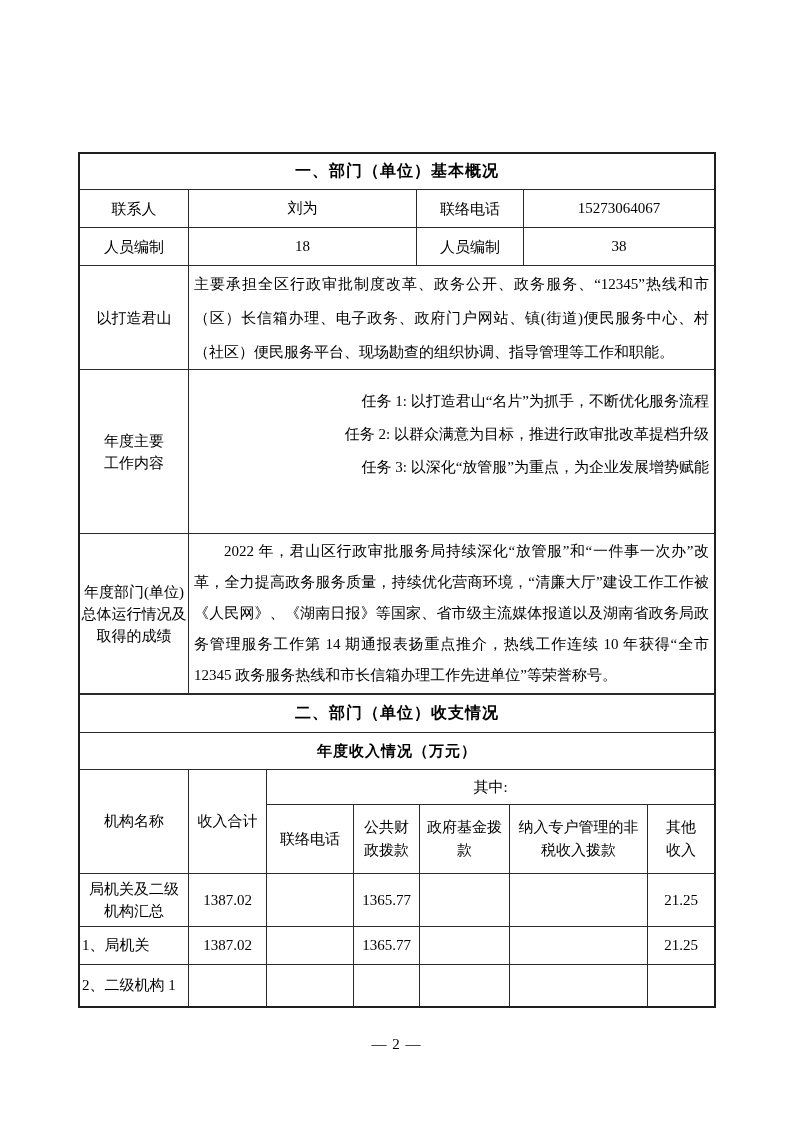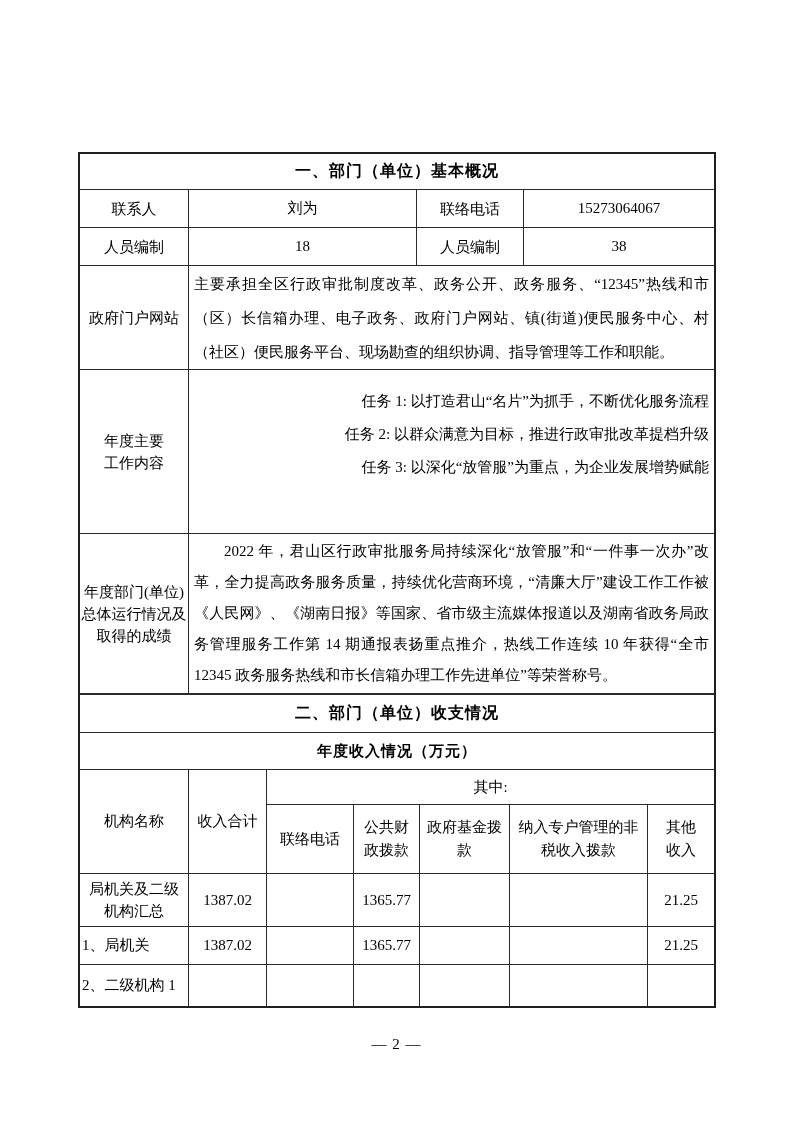--- a/index.html
+++ b/index.html
@@ -71,21 +71,21 @@
     </div>
 
     <div class="row info-row">
       <div class="cell w109 label">人员编制</div>
       <div class="cell w228">18</div>
       <div class="cell w107 label">人员编制</div>
       <div class="cell f1">38</div>
     </div>
 
     <div class="row duties-row">
-      <div class="cell w109 label">政府门户网站</div>
+      <div class="cell w109 label">以打造君山</div>
       <div class="cell f1 content-cell">
         <div class="para">主要承担全区行政审批制度改革、政务公开、政务服务、“12345”热线和市（区）长信箱办理、电子政务、政府门户网站、镇(街道)便民服务中心、村（社区）便民服务平台、现场勘查的组织协调、指导管理等工作和职能。</div>
       </div>
     </div>
 
     <div class="row tasks-row">
       <div class="cell w109 label">年度主要
 工作内容</div>
       <div class="cell f1 tasks-cell">
         <div class="task-line">任务 1: 以打造君山“名片”为抓手，不断优化服务流程</div>

